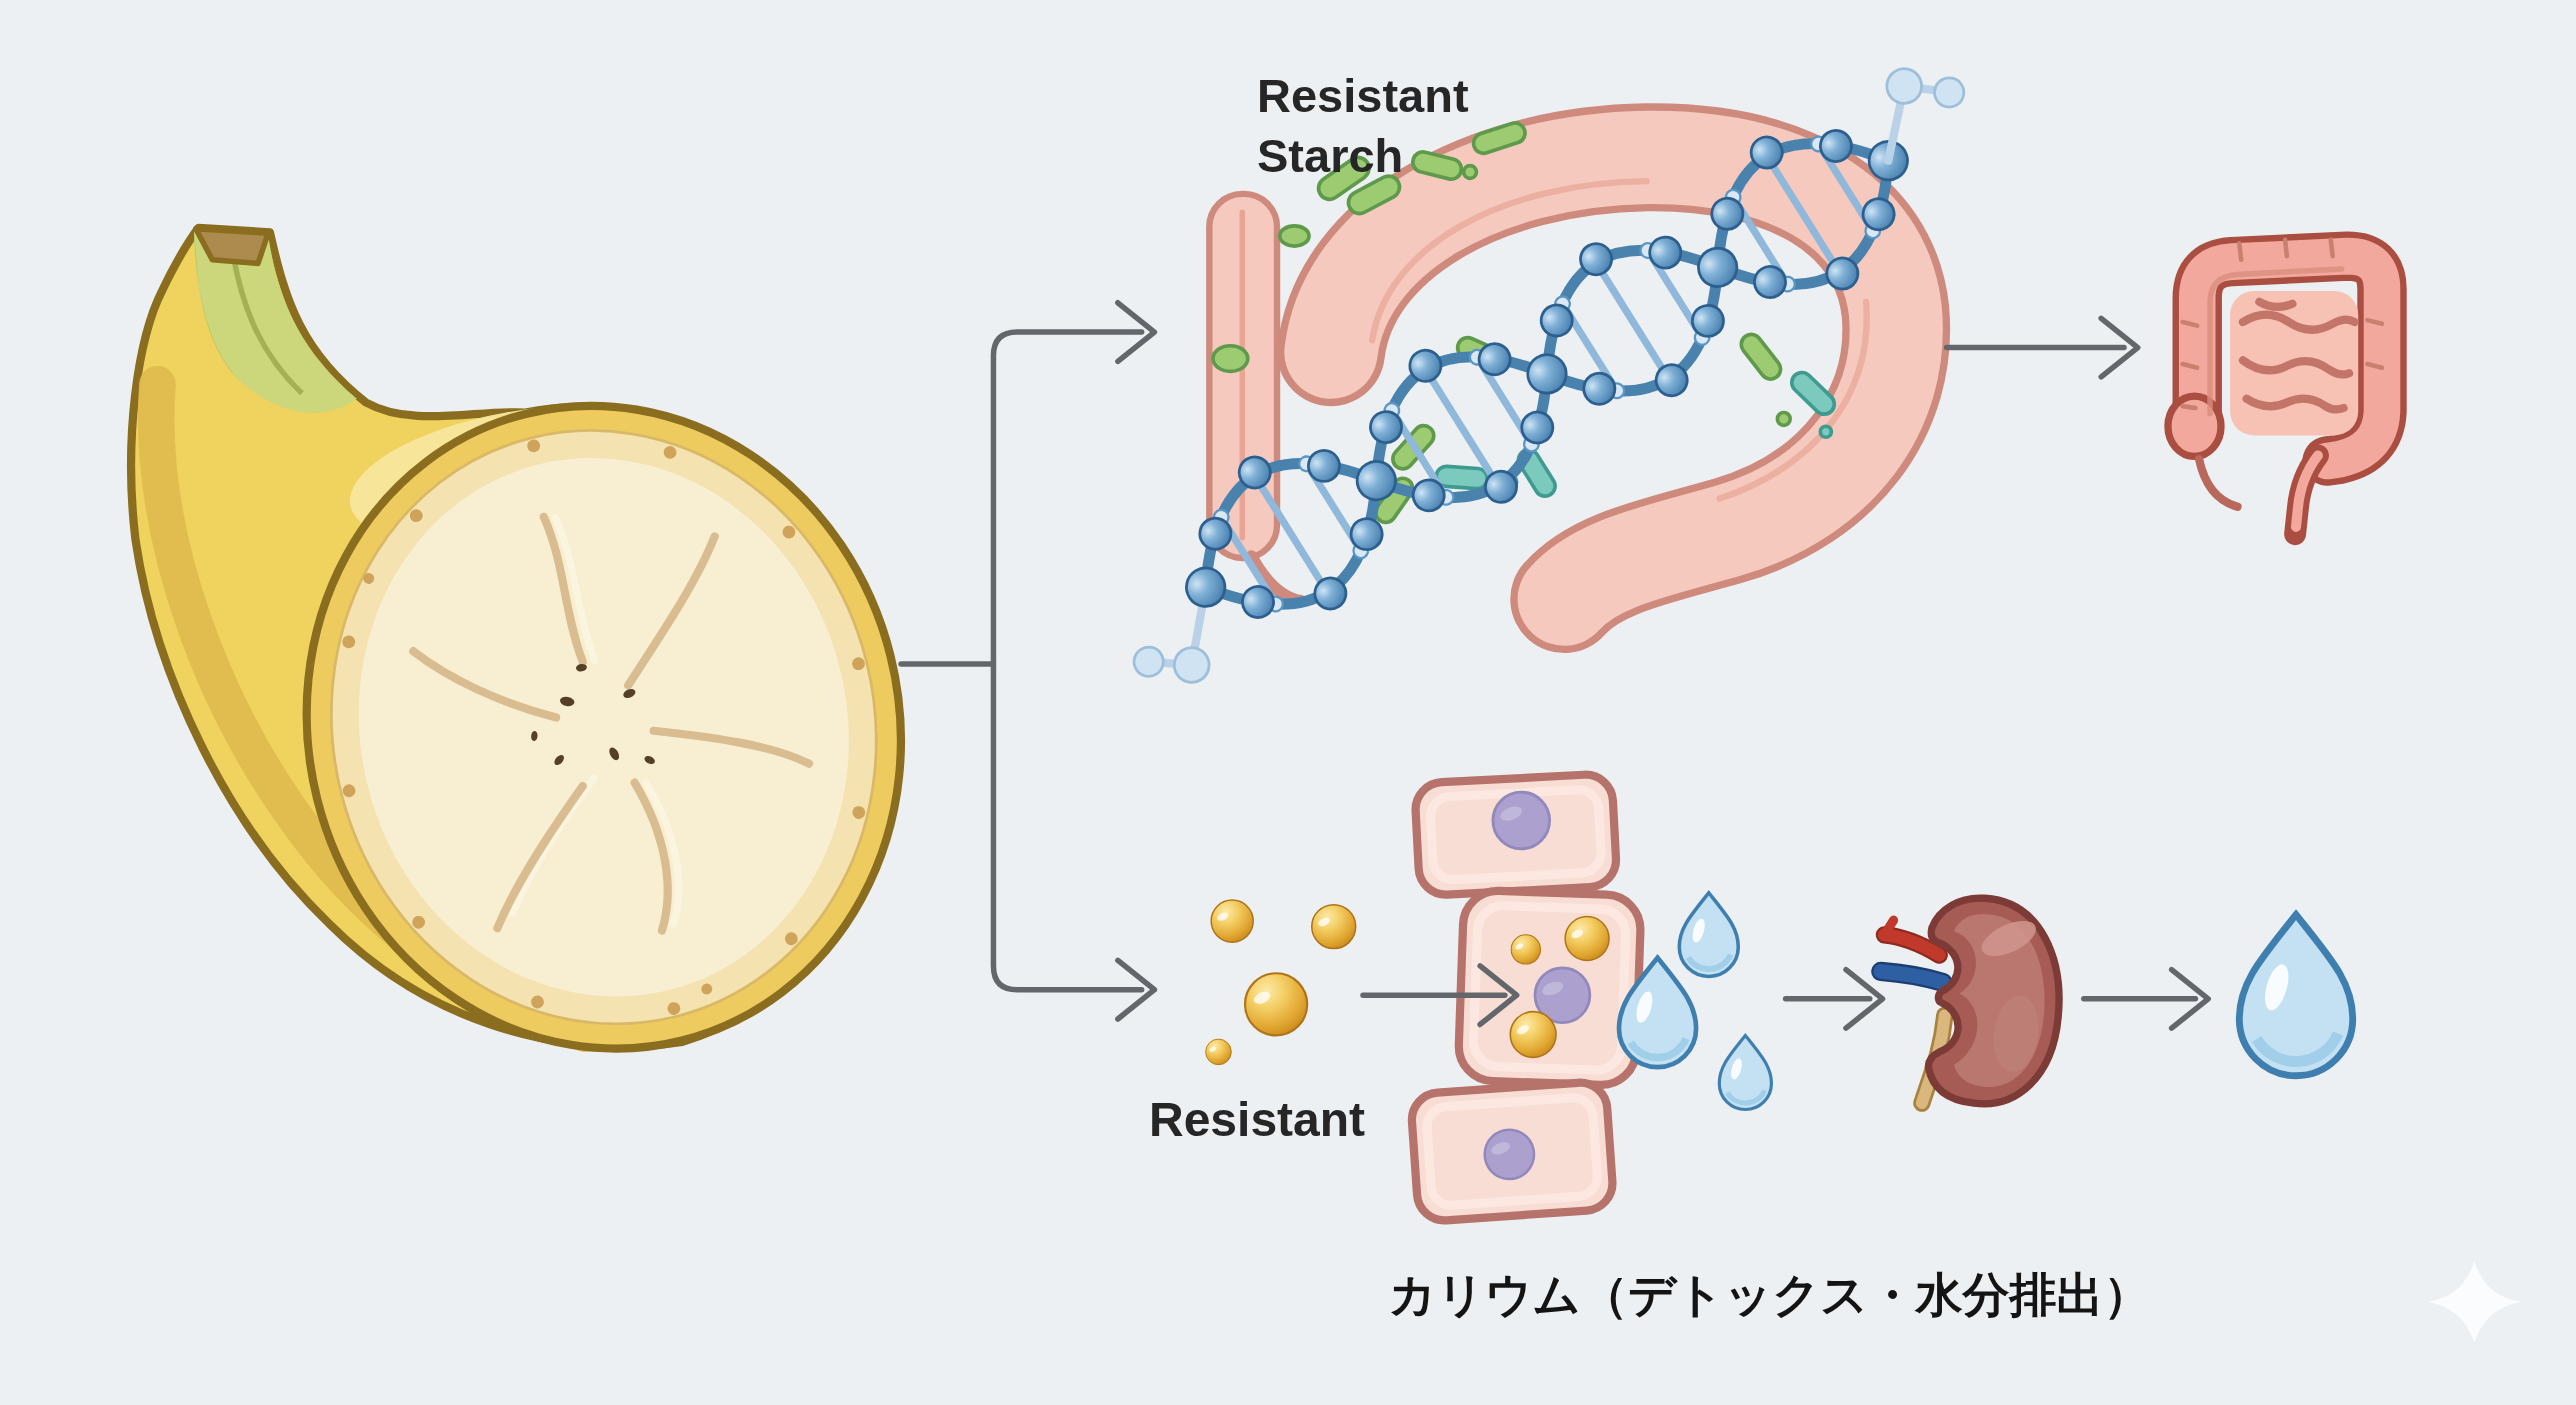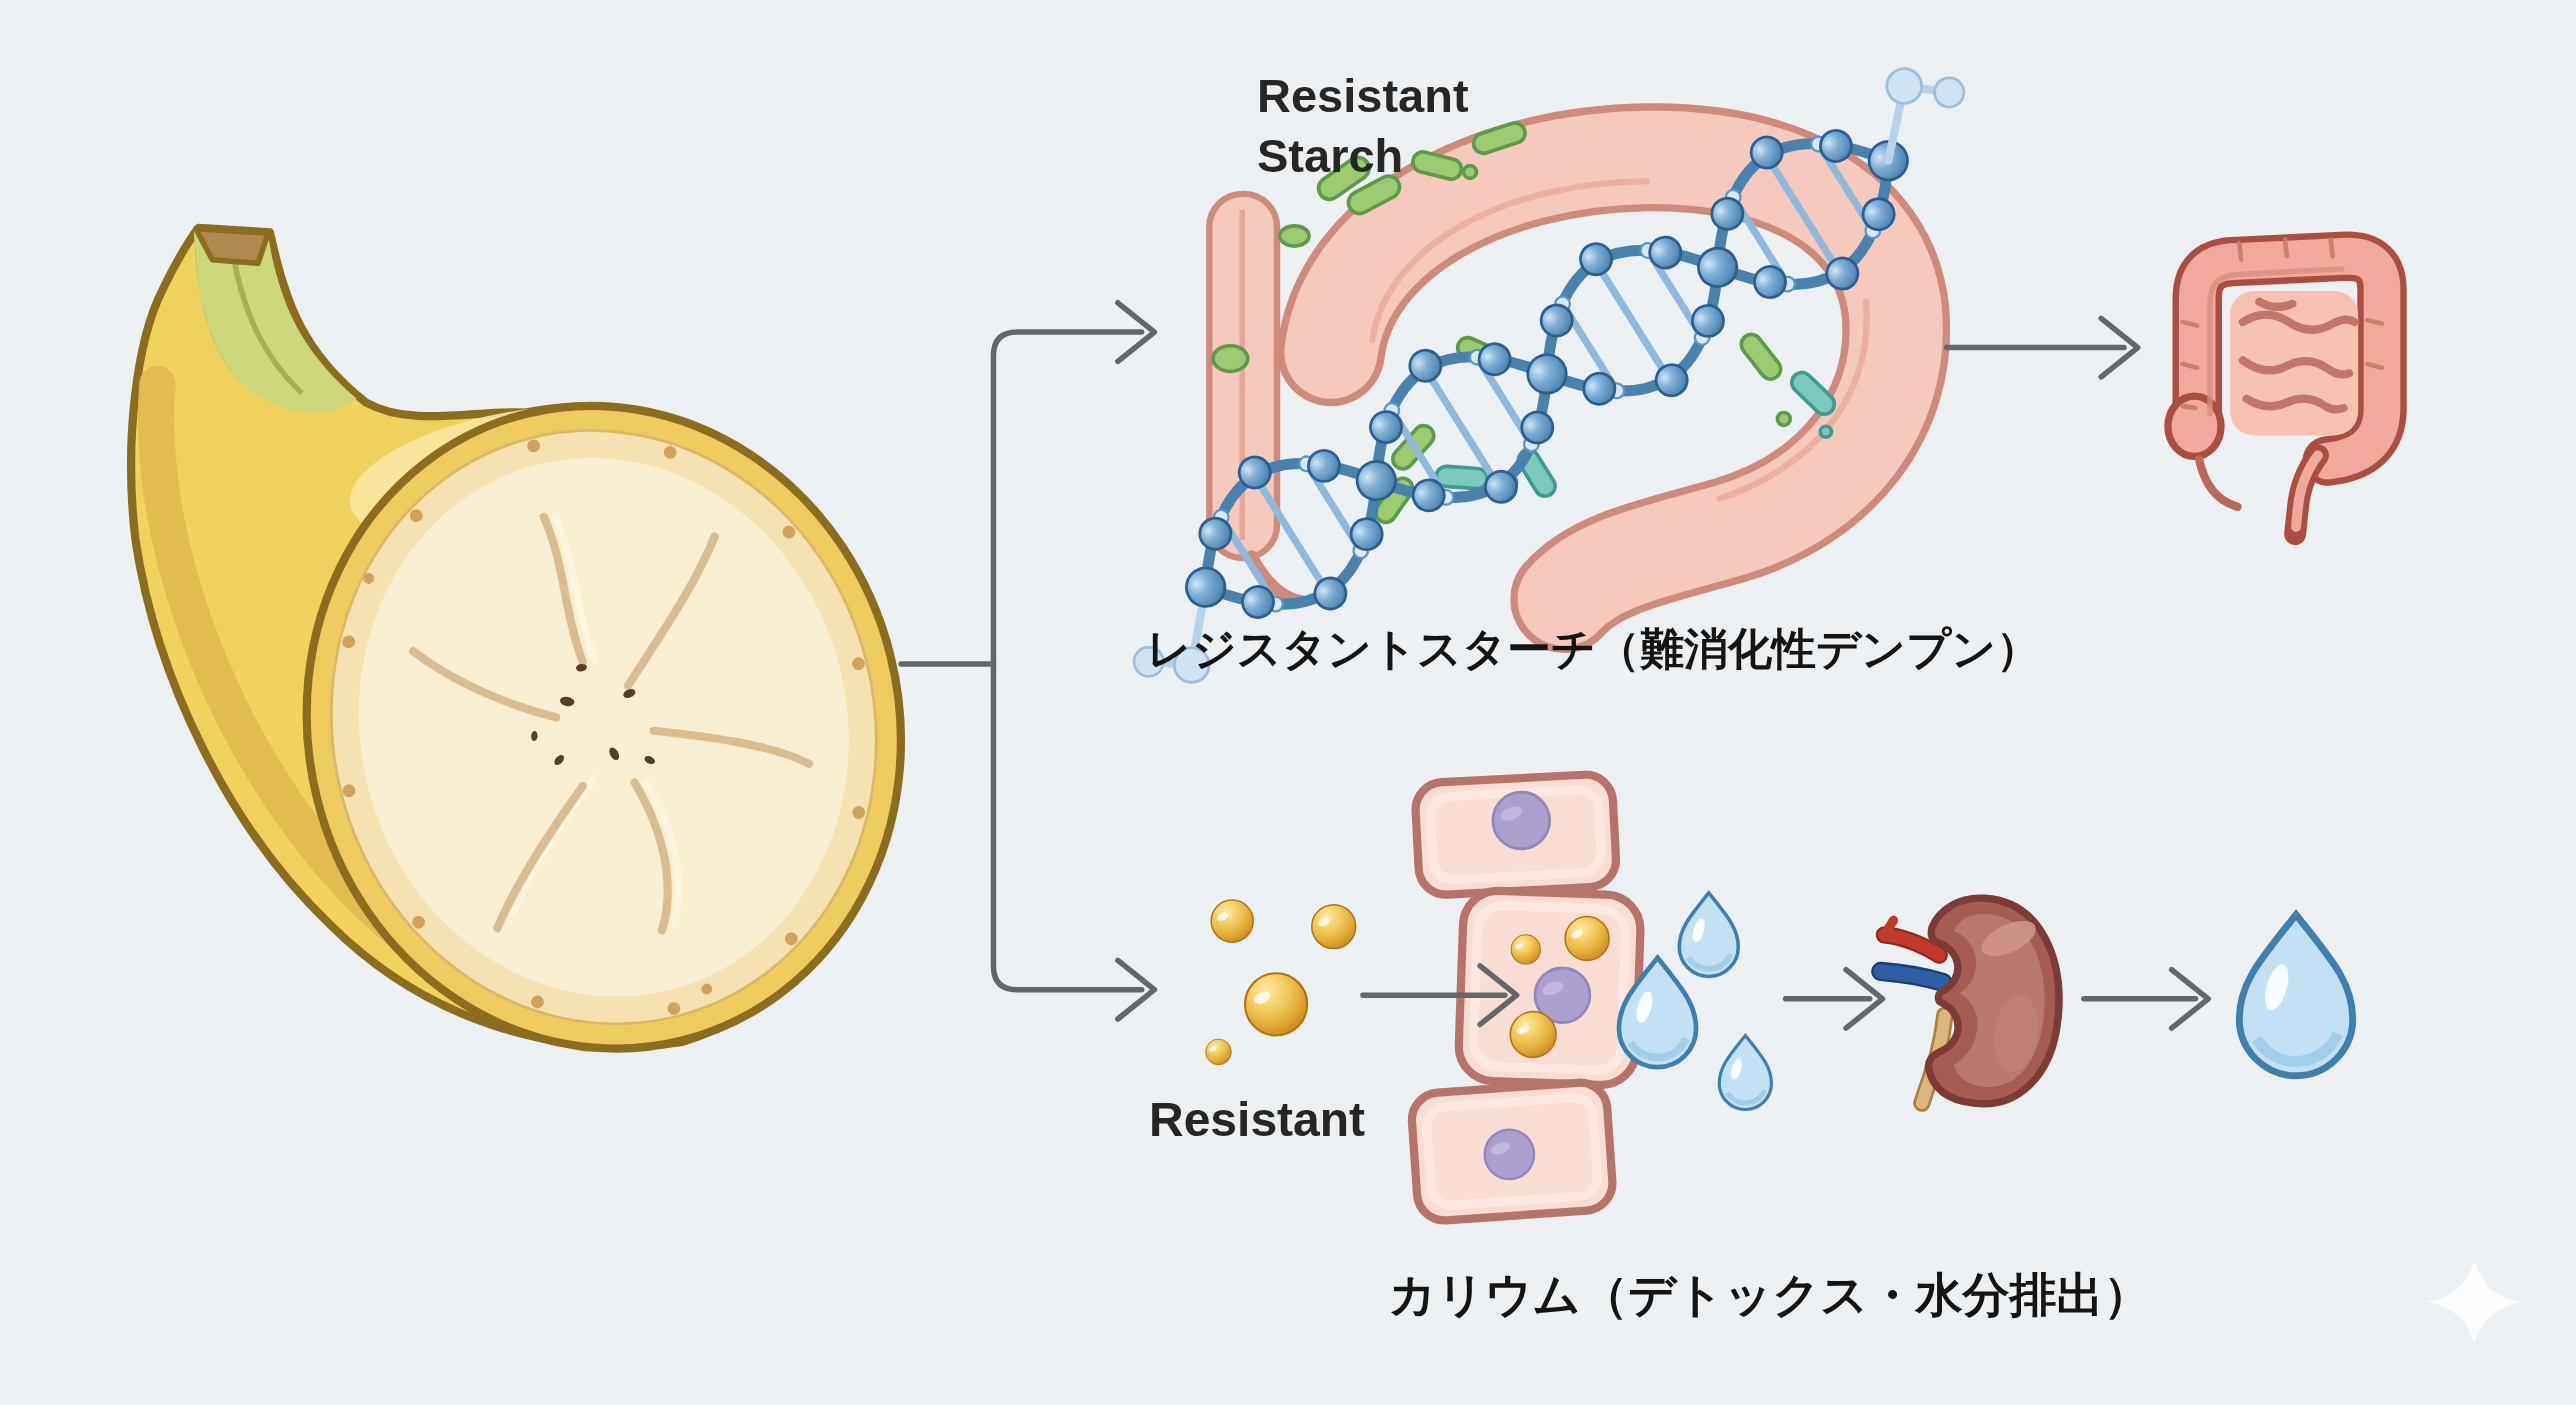--- a/index.html
+++ b/index.html
@@ -321,20 +321,19 @@
   <use href="#dropIcon" transform="translate(2510,1100) scale(100)"></use>
 
   <path d="M 2705,1378 C 2714,1408 2733,1420 2757,1423 C 2733,1427 2714,1440 2705,1468 C 2696,1440 2677,1427 2653,1423 C 2677,1420 2696,1408 2705,1378 Z" fill="var(--sparkle-white,#fbfcfd)"></path>
 </svg>
 
 <div class="label" id="starch-title">
   <div>Resistant</div>
   <div>Starch</div>
 </div>
 
-<div class="label jp" id="starch-caption">レジスタントスターチ（難消化性デンプン）</div>
 
 <div class="label" id="potassium-title">Resistant</div>
 
 <div class="label jp" id="potassium-caption">カリウム（デトックス・水分排出）</div>
 
 </div>
 
 
 </body></html>

